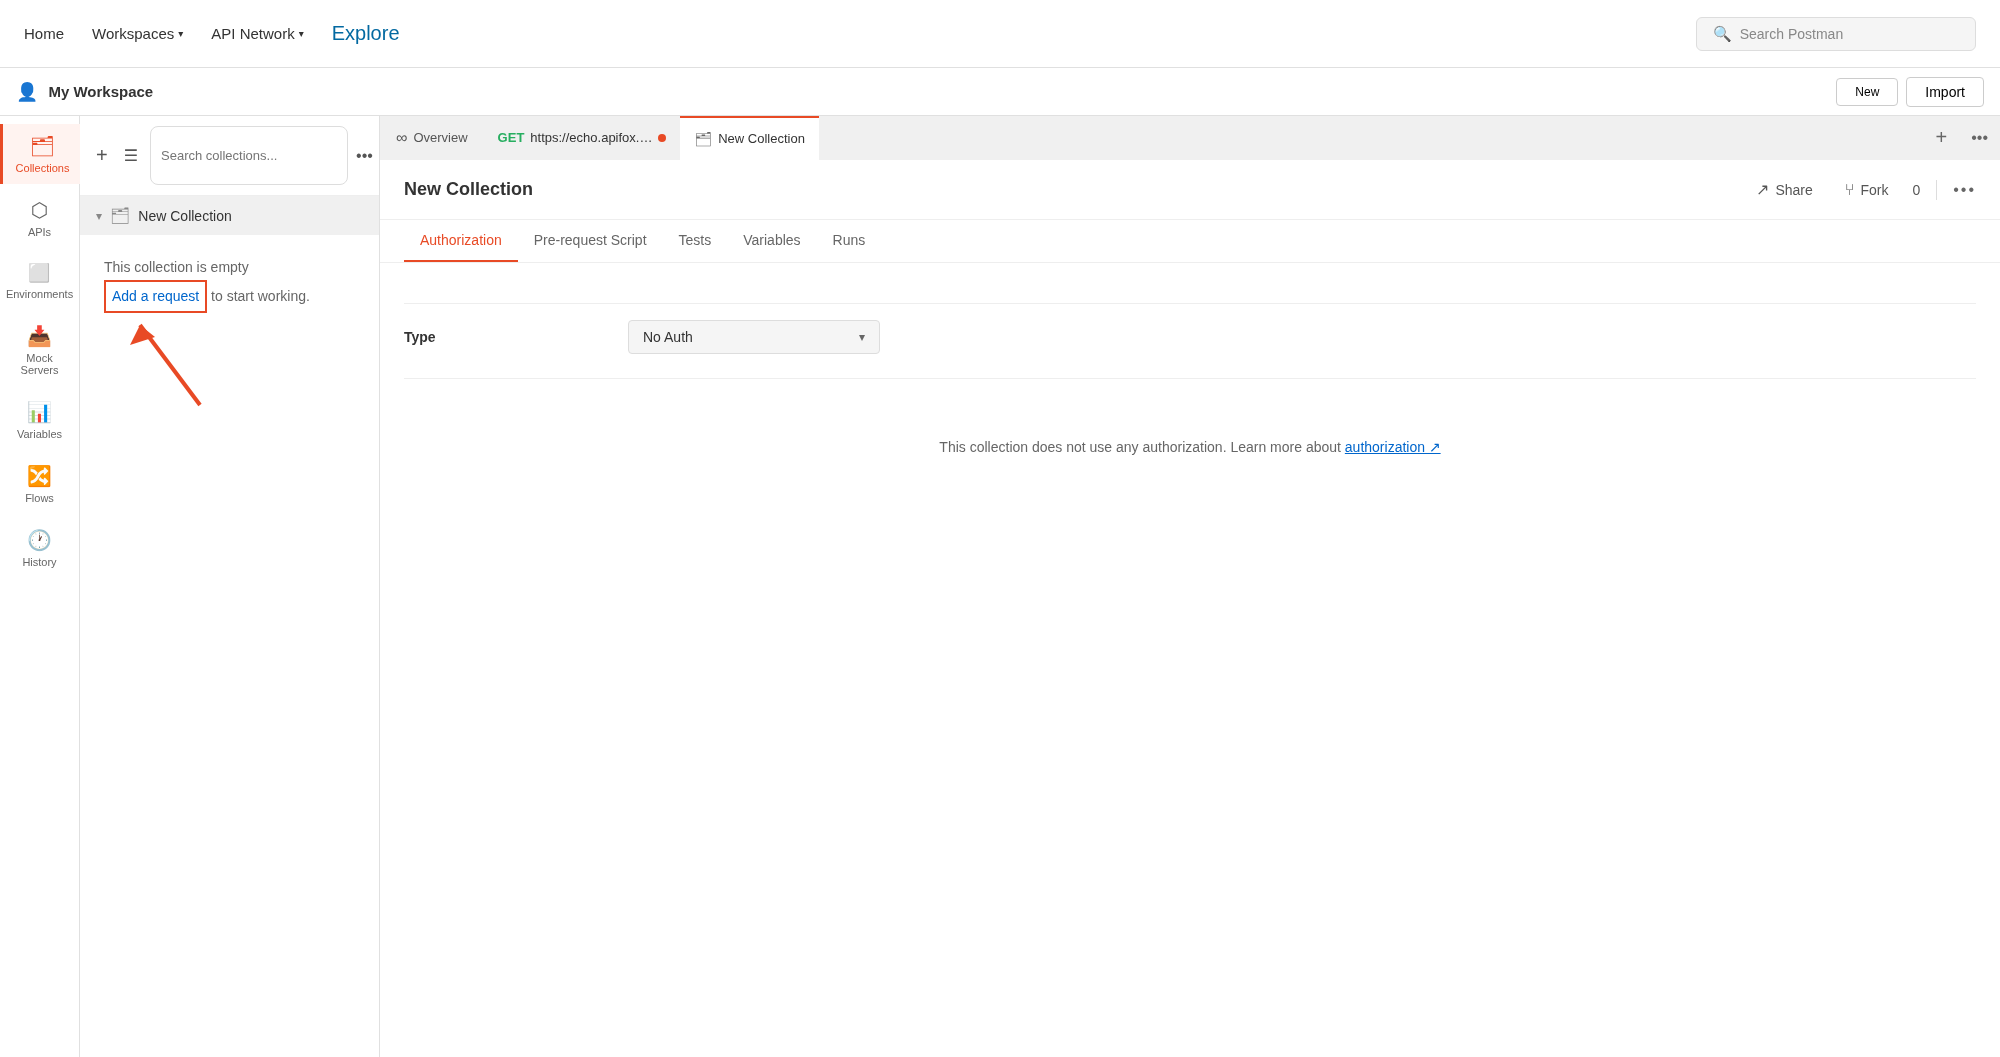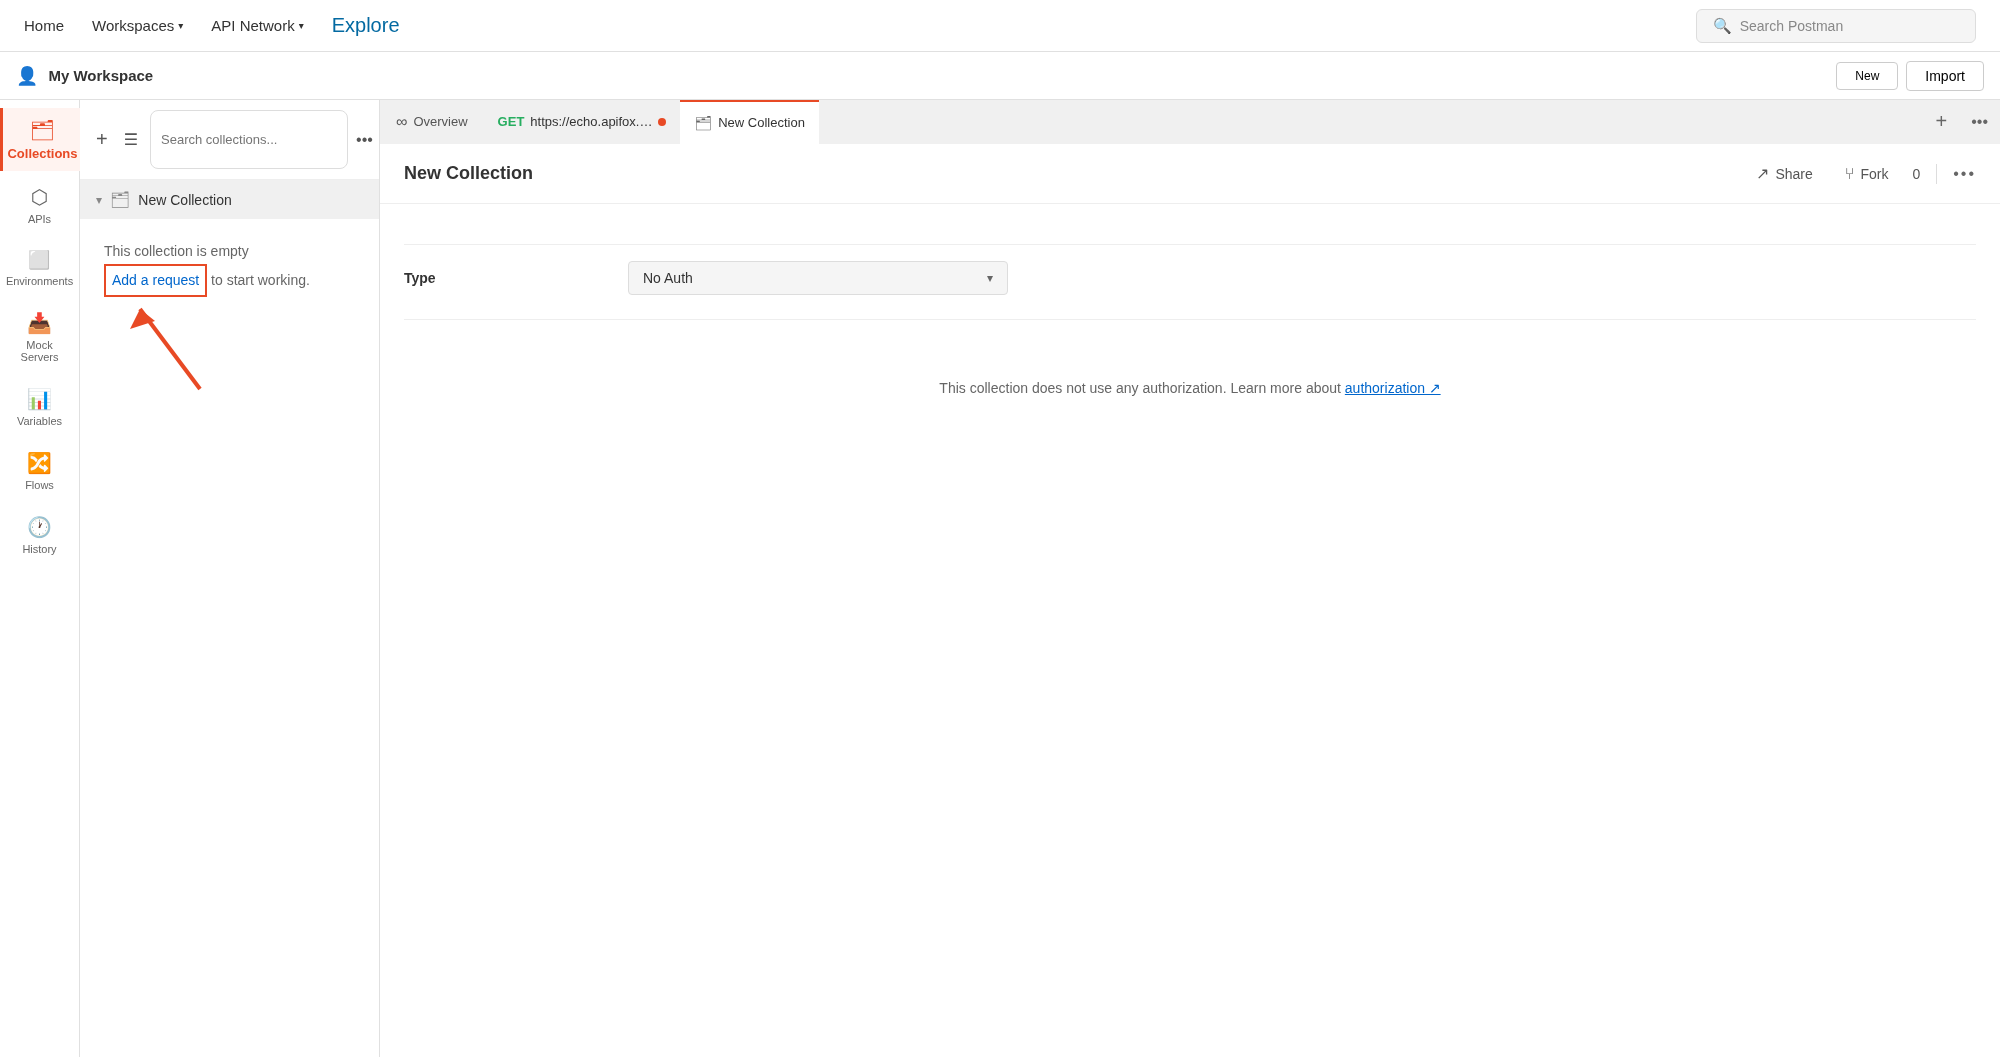--- a/index.html
+++ b/index.html
@@ -1,21 +1,21 @@
 <!DOCTYPE html>
 <html><head>
   <meta charset="utf-8">
   <style>
     * { box-sizing: border-box; margin: 0; padding: 0; }
     body { font-family: -apple-system, BlinkMacSystemFont, 'Segoe UI', sans-serif; background: #fff; font-size: 14px; color: #333; }
   </style>
 </head>
 <body>
 
-<nav style="display:flex;align-items:center;justify-content:space-between;padding:0 24px;height:52px;background:#fff;border-bottom:1px solid #e0e0e0;">
+<nav style="display:flex;align-items:center;justify-content:space-between;padding:0 24px;height:68px;background:#fff;border-bottom:1px solid #e0e0e0;">
   <div style="display:flex;align-items:center;gap:28px;">
     <span style="font-size:15px;color:#333;cursor:pointer;">Home</span>
     <span style="display:flex;align-items:center;gap:4px;cursor:pointer;font-size:15px;">
       <span>Workspaces</span>
       <span style="font-size:10px;">▾</span>
     </span>
     <span style="display:flex;align-items:center;gap:4px;cursor:pointer;font-size:15px;">
       <span>API Network</span>
       <span style="font-size:10px;">▾</span>
     </span>
@@ -37,21 +37,21 @@
     <button style="padding:6px 18px;border:1px solid #ccc;border-radius:4px;background:#fff;cursor:pointer;font-size:14px;font-weight:500;">Import</button>
   </div>
 </div>
 
 <div style="display:flex;height:calc(100vh - 100px);">
 
   <div style="width:80px;background:#fff;border-right:1px solid #e0e0e0;display:flex;flex-direction:column;align-items:center;padding:8px 0;gap:4px;">
 
     <div style="display:flex;flex-direction:column;align-items:center;padding:10px 0 10px 3px;cursor:pointer;width:80px;color:#e84a25;background:#fff3f0;border-left:3px solid #e84a25;font-size:12px;gap:4px;">
       <span style="font-size:20px;">🗂</span>
-      <span style="font-size:13px;font-weight:700;">Collections</span>
+      <span style="font-size:11px;font-weight:400;">Collections</span>
     </div>
 
     <div style="display:flex;flex-direction:column;align-items:center;padding:10px 8px;cursor:pointer;border-radius:6px;width:72px;color:#666;font-size:12px;gap:4px;">
       <span style="font-size:20px;">⬡</span>
       <span style="font-size:11px;">APIs</span>
     </div>
 
     <div style="display:flex;flex-direction:column;align-items:center;padding:10px 8px;cursor:pointer;border-radius:6px;width:72px;color:#666;font-size:12px;gap:4px;">
       <span style="font-size:18px;">⬜</span>
       <span style="font-size:11px;">Environments</span>
@@ -143,28 +143,45 @@
         <button style="display:flex;align-items:center;gap:6px;cursor:pointer;font-size:14px;color:#555;background:none;border:none;padding:4px 8px;">
           <span style="font-size:16px;">⑂</span>
           <span>Fork</span>
         </button>
         <span style="font-size:14px;color:#555;">0</span>
         <div style="width:1px;height:20px;background:#ddd;"></div>
         <button style="font-size:16px;color:#666;background:none;border:none;cursor:pointer;letter-spacing:2px;">•••</button>
       </div>
     </div>
 
+    <div style="display:flex;align-items:center;padding:0 24px;border-bottom:1px solid #eee;gap:0;">
+      <div style="padding:12px 16px;cursor:pointer;font-size:14px;color:#e84a25;border-bottom:2px solid #e84a25;font-weight:500;">
+        <span>Authorization</span>
+      </div>
+      <div style="padding:12px 16px;cursor:pointer;font-size:14px;color:#666;border-bottom:2px solid transparent;">
+        <span>Pre-request Script</span>
+      </div>
+      <div style="padding:12px 16px;cursor:pointer;font-size:14px;color:#666;border-bottom:2px solid transparent;">
+        <span>Tests</span>
+      </div>
+      <div style="padding:12px 16px;cursor:pointer;font-size:14px;color:#666;border-bottom:2px solid transparent;">
+        <span>Variables</span>
+      </div>
+      <div style="padding:12px 16px;cursor:pointer;font-size:14px;color:#666;border-bottom:2px solid transparent;">
+        <span>Runs</span>
+      </div>
+    </div>
 
     <div style="padding:24px;overflow-y:auto;flex:1;">
 
       <hr style="border:none;border-top:1px solid #eee;margin:16px 0;">
 
       <div style="display:flex;align-items:center;gap:24px;margin-top:16px;">
         <span style="font-size:14px;font-weight:600;width:200px;">Type</span>
-        <div style="display:flex;align-items:center;justify-content:space-between;border:1px solid #ddd;border-radius:4px;padding:8px 14px;background:#f5f5f5;width:380px;cursor:pointer;font-size:14px;">
+        <div style="display:flex;align-items:center;justify-content:space-between;border:1px solid #ddd;border-radius:4px;padding:8px 14px;background:#f5f5f5;width:252px;cursor:pointer;font-size:14px;">
           <span>No Auth</span>
           <span style="font-size:12px;color:#666;">▾</span>
         </div>
       </div>
 
       <hr style="border:none;border-top:1px solid #eee;margin:24px 0;">
 
       <div style="color:#666;font-size:14px;margin-top:60px;text-align:center;">
         <span>This collection does not use any authorization. Learn more about </span>
         <a style="color:#0066cc;text-decoration:underline;cursor:pointer;">authorization ↗</a>

